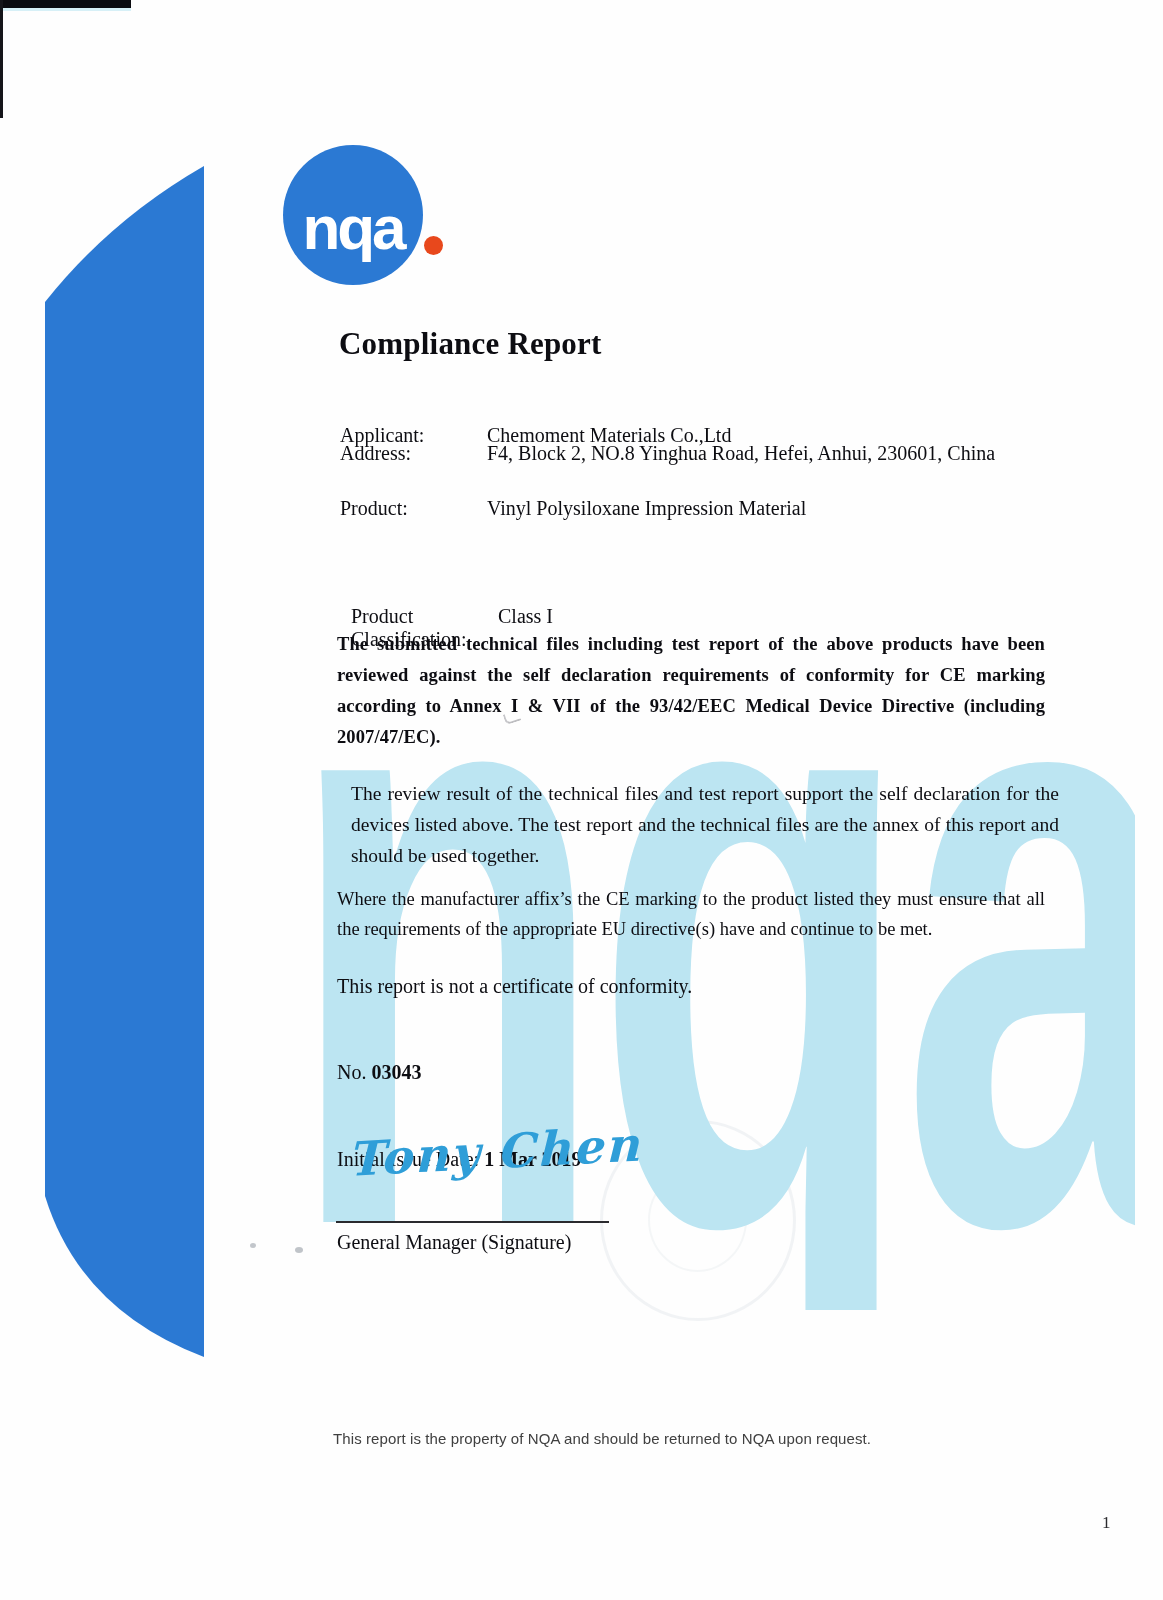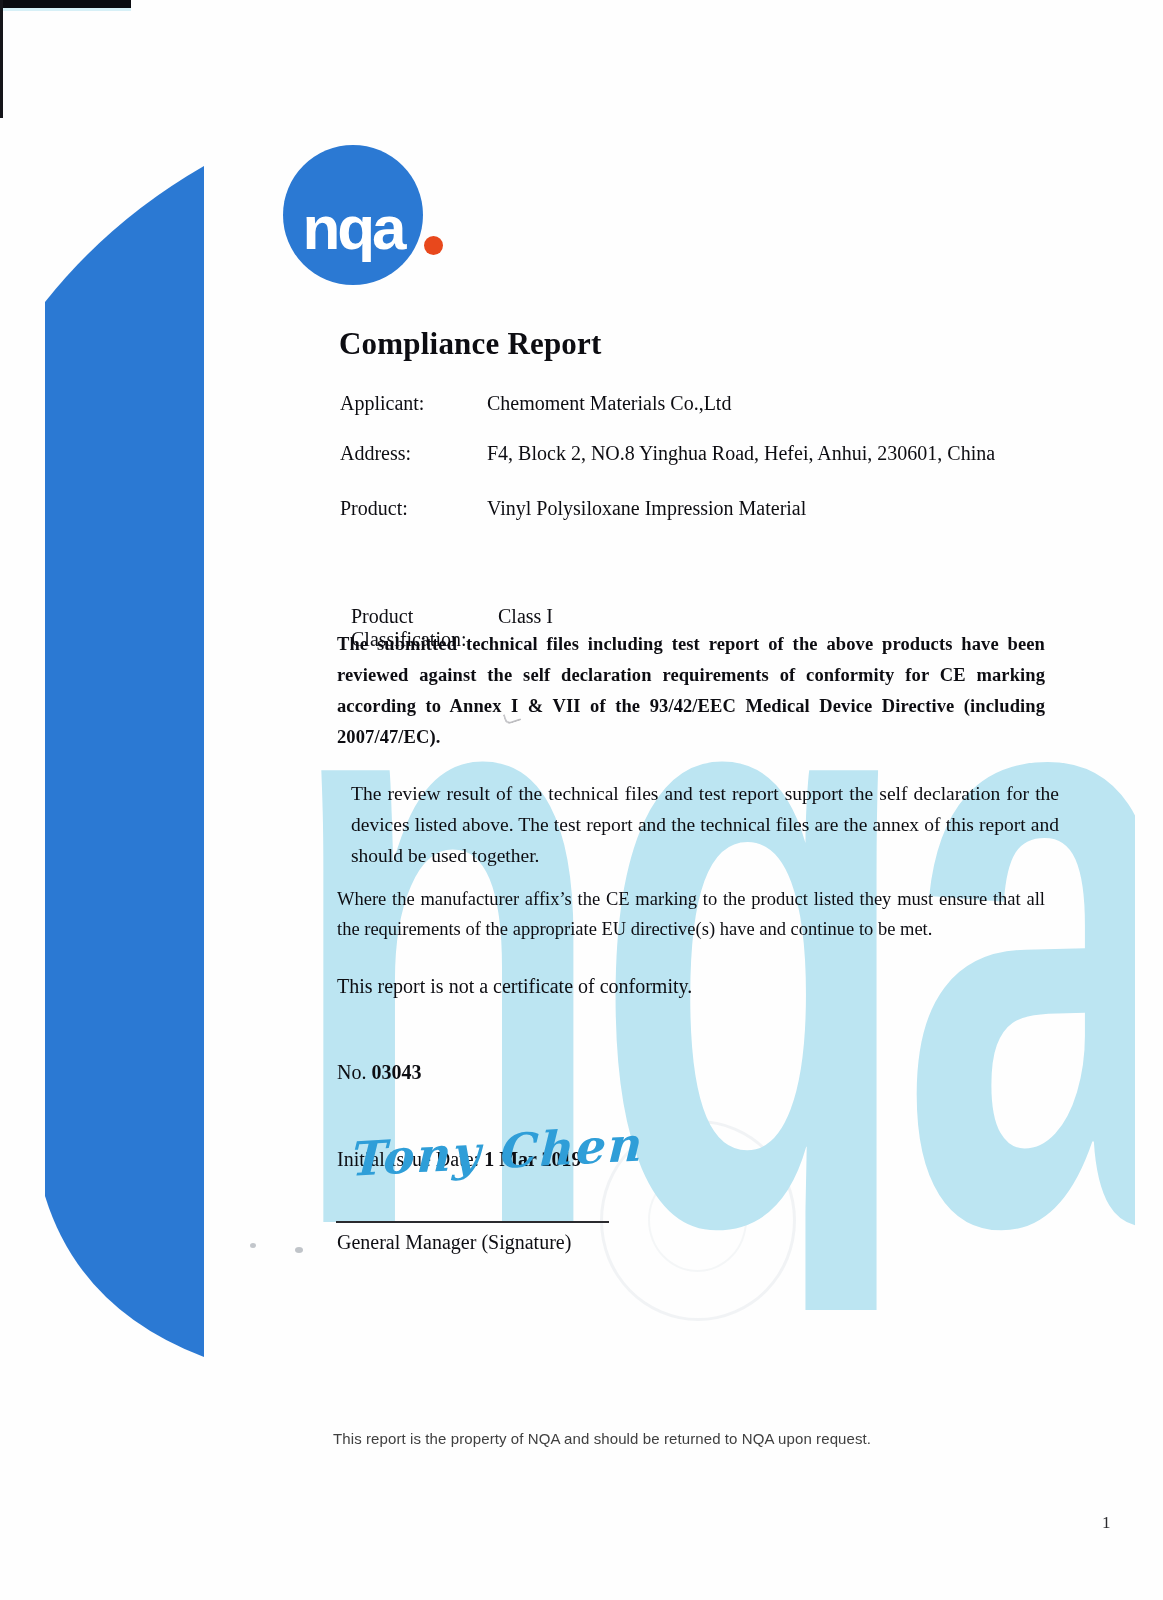--- a/index.html
+++ b/index.html
@@ -55,21 +55,21 @@
   }
 
   .doc-title{
     position:absolute;left:339px;top:326px;
     font-size:31px;font-weight:bold;letter-spacing:.2px;
   }
 
   .field-row{position:absolute;left:340px;width:720px;font-size:20px;}
   .field-row .flabel{display:inline-block;width:147px;}
   .field-row .fvalue{position:absolute;left:147px;top:0;white-space:nowrap;}
-  .row-applicant{top:392px;}
+  .row-applicant{top:424px;}
   .row-address{top:442px;}
   .row-product{top:497px;}
   .row-type{top:532px;}
   .row-class{top:605px;margin-left:11px;}
 
   .para{position:absolute;left:337px;width:708px;text-align:justify;}
   .para-1{top:629px;font-weight:bold;font-size:18.5px;line-height:31px;letter-spacing:.1px;}
   .para-2{top:778px;font-size:19.5px;line-height:31px;margin-left:14px;}
   .para-3{top:884px;font-size:18.5px;line-height:30px;}
   .para-4{top:975px;font-size:20px;text-align:left;}

